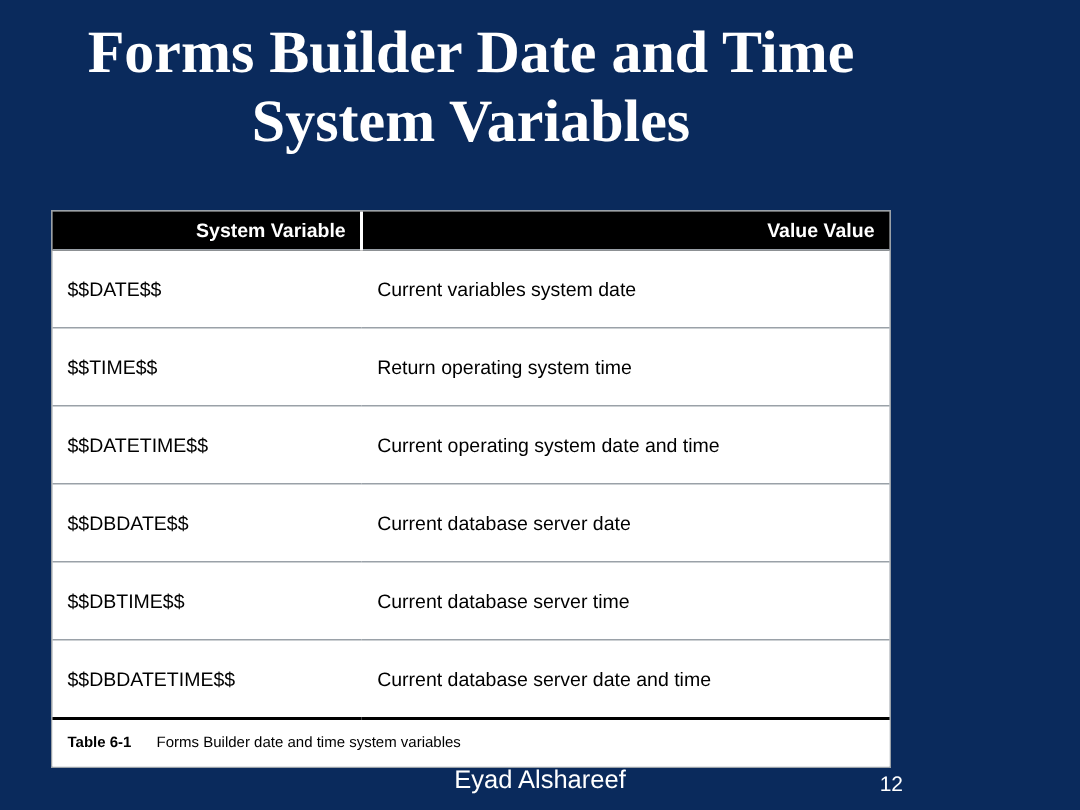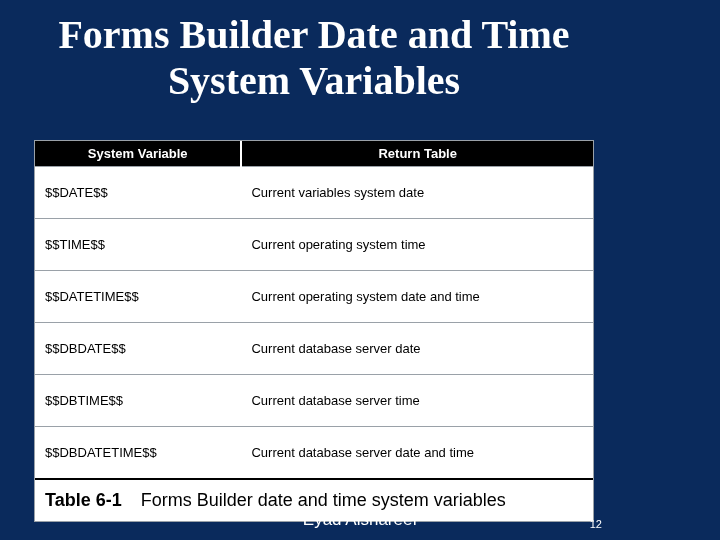--- a/index.html
+++ b/index.html
@@ -34,21 +34,21 @@
   }
   table {
     border-collapse: collapse;
     width: 100%;
     font-family: Arial, Helvetica, sans-serif;
     font-size: 13px;
   }
   thead th {
     background: #000;
     color: #fff;
-    text-align: center;
+    text-align: right;
     font-weight: bold;
     padding: 5px 10px;
     border-right: 2px solid #fff;
   }
   thead th:last-child {
     border-right: none;
   }
   tbody td {
     padding: 18px 10px;
     border-top: 1px solid #9aa1a8;
@@ -57,21 +57,21 @@
   }
   tbody tr td:first-child {
     width: 37%;
   }
   .heavy-bottom td {
     border-bottom: 2px solid #000;
   }
   .caption-row {
     padding: 10px 4px 10px 10px;
     font-family: Arial, Helvetica, sans-serif;
-    font-size: 18px;
+    font-size: 10px;
     color: #000;
     background: #fff;
   }
   .caption-row b {
     font-weight: bold;
     margin-right: 14px;
   }
   .footer-author {
     position: absolute;
     bottom: 10px;
@@ -80,47 +80,47 @@
     text-align: center;
     font-family: Arial, sans-serif;
     font-size: 17px;
     color: #fff;
   }
   .footer-page {
     position: absolute;
     bottom: 10px;
     right: 26px;
     font-family: Arial, sans-serif;
-    font-size: 11px;
+    font-size: 14px;
     color: #fff;
   }
 </style>
 </head>
 <body>
 
 <div class="slide">
 
   <h1 class="title">Forms Builder Date and Time System Variables</h1>
 
   <div class="table-img">
     <table>
       <thead>
         <tr>
           <th>System Variable</th>
-          <th>Return Table</th>
+          <th>Value Value</th>
         </tr>
       </thead>
       <tbody>
         <tr>
           <td>$$DATE$$</td>
           <td>Current variables system date</td>
         </tr>
         <tr>
           <td>$$TIME$$</td>
-          <td>Current operating system time</td>
+          <td>Return operating system time</td>
         </tr>
         <tr>
           <td>$$DATETIME$$</td>
           <td>Current operating system date and time</td>
         </tr>
         <tr>
           <td>$$DBDATE$$</td>
           <td>Current database server date</td>
         </tr>
         <tr>

